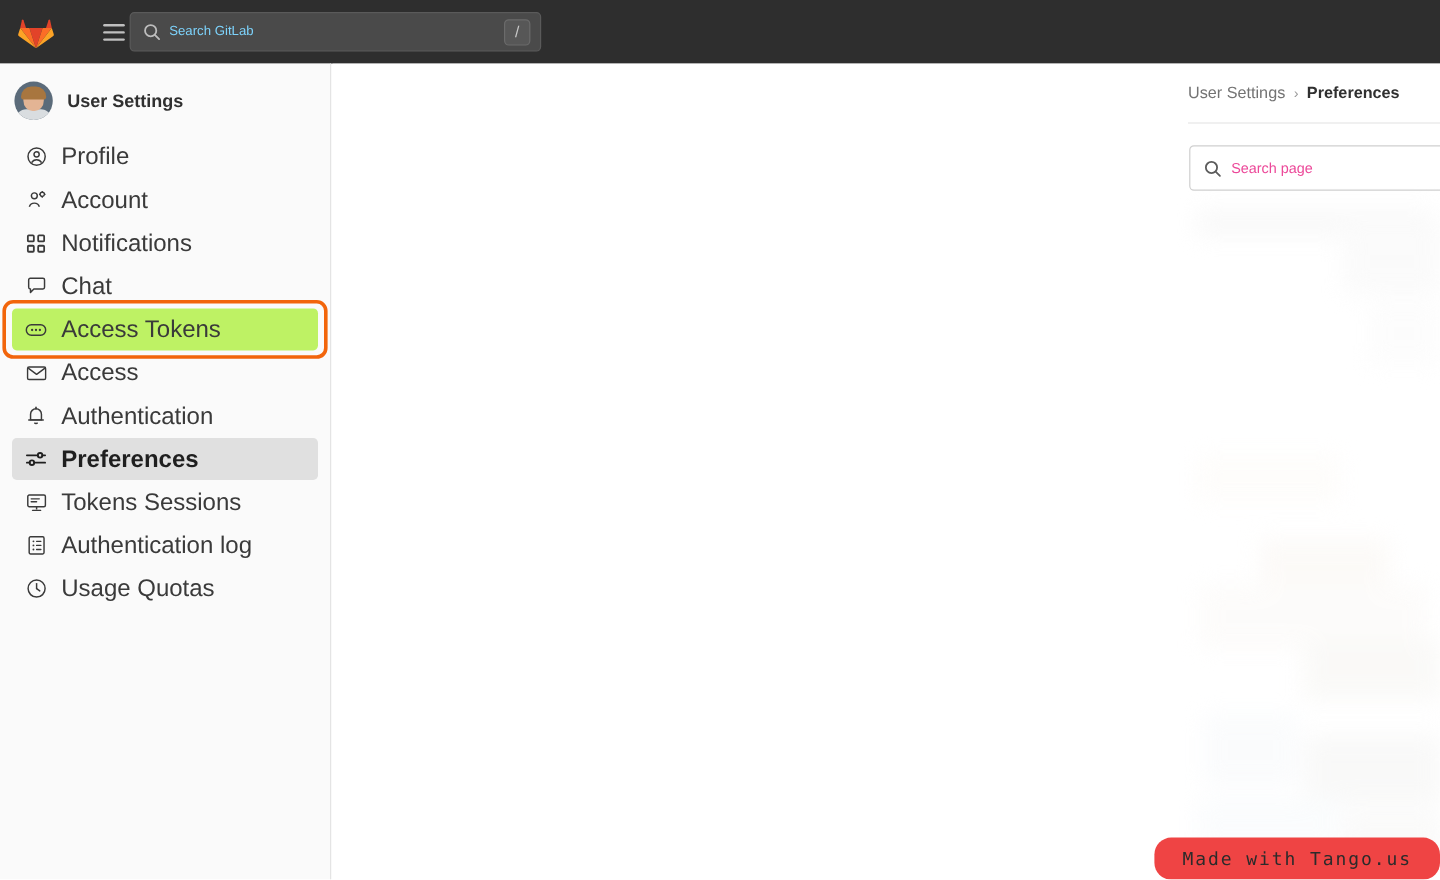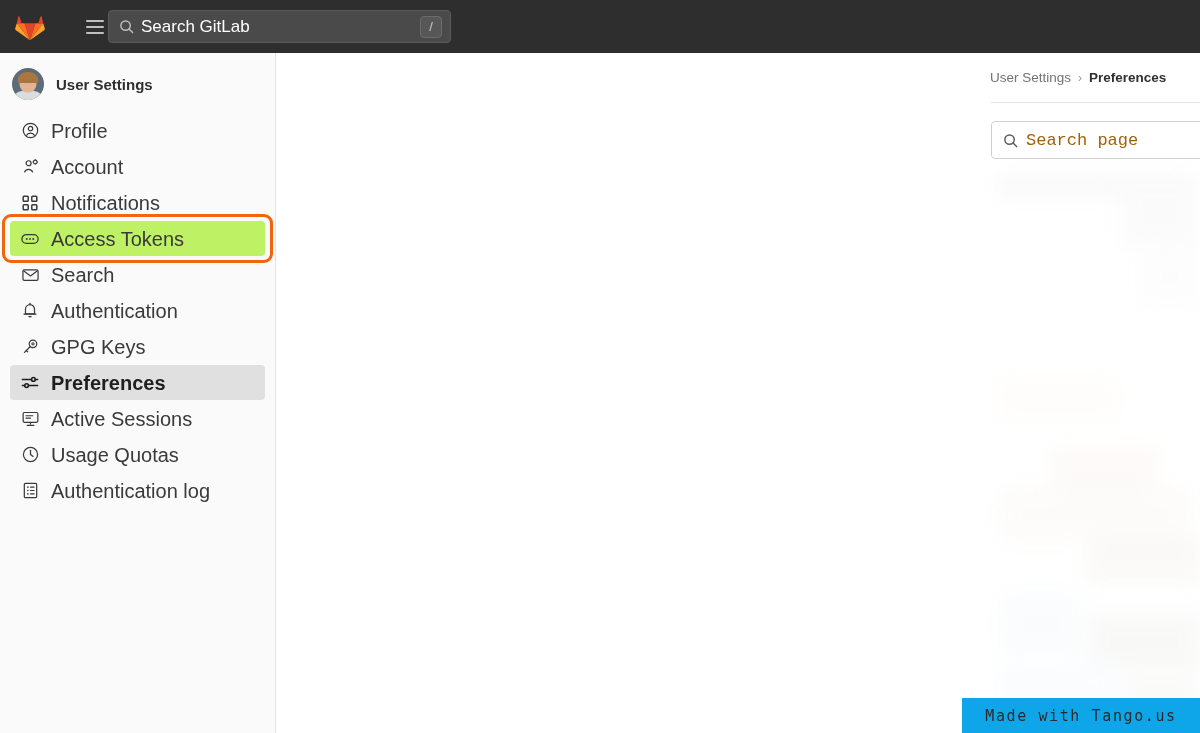--- a/index.html
+++ b/index.html
@@ -73,22 +73,22 @@
     cursor: text;
   }
   .search-gitlab .sg-icon {
     flex: 0 0 auto;
     display: flex;
     align-items: center;
     margin-right: 7px;
   }
   .search-gitlab .sg-text {
     flex: 1 1 auto;
-    color: #ffffff;
-    font-size: 17px;
+    color: #7dd3fc;
+    font-size: 11px;
     line-height: 1;
     white-space: nowrap;
   }
   .slash-key {
     flex: 0 0 auto;
     width: 22px;
     height: 22px;
     border: 1px solid #6b6b6b;
     border-radius: 4px;
     background: #575757;
@@ -270,25 +270,24 @@
     cursor: text;
   }
   .search-page .sp-icon {
     flex: 0 0 auto;
     display: flex;
     align-items: center;
     margin-right: 8px;
     color: #5c5c5c;
   }
   .search-page .sp-text {
-    color: #a16207;
-    font-size: 17px;
+    color: #ec4899;
+    font-size: 12px;
     line-height: 1;
     white-space: nowrap;
-    font-family: Liberation Mono, monospace;
   }
 
   
   .blurred-content {
     position: absolute;
     left: 0;
     top: 112px;
     width: 210px;
     height: 568px;
     filter: blur(9px);
@@ -300,24 +299,25 @@
     border-radius: 3px;
   }
 
   
   .watermark {
     position: absolute;
     left: 962px;
     top: 698px;
     width: 238px;
     height: 35px;
-    background: #0ea5e9;
+    background: #ef4444;
     display: flex;
     align-items: center;
     justify-content: center;
+    border-radius: 14px;
   }
   .watermark span {
     font-family: "DejaVu Sans Mono", monospace;
     font-size: 15px;
     letter-spacing: 1.6px;
     color: #2b2b2b;
     white-space: nowrap;
   }
 </style>
 </head>
@@ -401,67 +401,64 @@
           <svg width="16" height="16" viewBox="0 0 16 16" aria-hidden="true">
             <rect x="1.2" y="1.2" width="5" height="5" rx="0.8" fill="none" stroke="#3a3a3a" stroke-width="1.5"></rect>
             <rect x="9.8" y="1.2" width="5" height="5" rx="0.8" fill="none" stroke="#3a3a3a" stroke-width="1.5"></rect>
             <rect x="1.2" y="9.8" width="5" height="5" rx="0.8" fill="none" stroke="#3a3a3a" stroke-width="1.5"></rect>
             <rect x="9.8" y="9.8" width="5" height="5" rx="0.8" fill="none" stroke="#3a3a3a" stroke-width="1.5"></rect>
           </svg>
         </span>
         <span class="sb-label">Notifications</span>
       </div>
 
+      <div class="sb-item">
+        <span class="sb-icon">
+          <svg width="17" height="17" viewBox="0 0 18 18" aria-hidden="true">
+            <path d="M2 3.4 A1.4 1.4 0 0 1 3.4 2 H14.6 A1.4 1.4 0 0 1 16 3.4 V10 A1.4 1.4 0 0 1 14.6 11.4 H6.6 L3.6 14.6 V11.4 H3.4 A1.4 1.4 0 0 1 2 10 Z" fill="none" stroke="#3a3a3a" stroke-width="1.3" stroke-linejoin="round"></path>
+          </svg>
+        </span>
+        <span class="sb-label">Chat</span>
+      </div>
 
       <div class="sb-item highlighted">
         <span class="sb-icon">
           <svg width="18" height="14" viewBox="0 0 20 14" aria-hidden="true">
             <rect x="1" y="2.2" width="18" height="9.6" rx="4.8" fill="none" stroke="#3a3a3a" stroke-width="1.4"></rect>
             <circle cx="6.4" cy="7" r="1.05" fill="#3a3a3a"></circle>
             <circle cx="10" cy="7" r="1.05" fill="#3a3a3a"></circle>
             <circle cx="13.6" cy="7" r="1.05" fill="#3a3a3a"></circle>
           </svg>
         </span>
         <span class="sb-label">Access Tokens</span>
       </div>
 
       <div class="sb-item">
         <span class="sb-icon">
           <svg width="17" height="14" viewBox="0 0 18 14" aria-hidden="true">
             <rect x="1" y="1.6" width="16" height="11" rx="1.4" fill="none" stroke="#3a3a3a" stroke-width="1.3"></rect>
             <path d="M1.6 2.6 L9 8 L16.4 2.6" fill="none" stroke="#3a3a3a" stroke-width="1.3" stroke-linejoin="round"></path>
           </svg>
         </span>
-        <span class="sb-label">Search</span>
+        <span class="sb-label">Access</span>
       </div>
 
       <div class="sb-item">
         <span class="sb-icon">
           <svg width="16" height="17" viewBox="0 0 16 18" aria-hidden="true">
             <path d="M3.2 12.6 V7.6 A4.8 4.8 0 0 1 12.8 7.6 V12.6 H3.2 Z" fill="none" stroke="#3a3a3a" stroke-width="1.3" stroke-linejoin="round"></path>
             <line x1="1.6" y1="12.8" x2="14.4" y2="12.8" stroke="#3a3a3a" stroke-width="1.3" stroke-linecap="round"></line>
             <path d="M6.6 15 A1.6 1.6 0 0 0 9.4 15" fill="none" stroke="#3a3a3a" stroke-width="1.3"></path>
             <line x1="8" y1="1.4" x2="8" y2="2.9" stroke="#3a3a3a" stroke-width="1.3" stroke-linecap="round"></line>
           </svg>
         </span>
         <span class="sb-label">Authentication</span>
       </div>
 
 
-      <div class="sb-item">
-        <span class="sb-icon">
-          <svg width="17" height="17" viewBox="0 0 18 18" aria-hidden="true">
-            <circle cx="11.6" cy="6.2" r="4" fill="none" stroke="#3a3a3a" stroke-width="1.3"></circle>
-            <circle cx="11.6" cy="6.2" r="1.2" fill="none" stroke="#3a3a3a" stroke-width="1.1"></circle>
-            <line x1="8.8" y1="9" x2="2.6" y2="15.2" stroke="#3a3a3a" stroke-width="1.3" stroke-linecap="round"></line>
-            <line x1="4.6" y1="13.2" x2="6" y2="14.6" stroke="#3a3a3a" stroke-width="1.3" stroke-linecap="round"></line>
-          </svg>
-        </span>
-        <span class="sb-label">GPG Keys</span>
-      </div>
 
       <div class="sb-item active">
         <span class="sb-icon">
           <svg width="18" height="15" viewBox="0 0 18 15" aria-hidden="true">
             <line x1="1.4" y1="4.4" x2="10.6" y2="4.4" stroke="#1f1f1f" stroke-width="1.5" stroke-linecap="round"></line>
             <line x1="14.2" y1="4.4" x2="16.6" y2="4.4" stroke="#1f1f1f" stroke-width="1.5" stroke-linecap="round"></line>
             <circle cx="12.4" cy="4.4" r="1.9" fill="none" stroke="#1f1f1f" stroke-width="1.5"></circle>
             <line x1="7.4" y1="10.6" x2="16.6" y2="10.6" stroke="#1f1f1f" stroke-width="1.5" stroke-linecap="round"></line>
             <line x1="1.4" y1="10.6" x2="3.8" y2="10.6" stroke="#1f1f1f" stroke-width="1.5" stroke-linecap="round"></line>
             <circle cx="5.6" cy="10.6" r="1.9" fill="none" stroke="#1f1f1f" stroke-width="1.5"></circle>
@@ -473,47 +470,47 @@
       <div class="sb-item">
         <span class="sb-icon">
           <svg width="17" height="16" viewBox="0 0 18 17" aria-hidden="true">
             <rect x="1.2" y="1.6" width="15.6" height="10.4" rx="1.3" fill="none" stroke="#3a3a3a" stroke-width="1.3"></rect>
             <line x1="4.2" y1="5" x2="11.4" y2="5" stroke="#3a3a3a" stroke-width="1.2" stroke-linecap="round"></line>
             <line x1="4.2" y1="7.6" x2="9" y2="7.6" stroke="#3a3a3a" stroke-width="1.2" stroke-linecap="round"></line>
             <line x1="9" y1="12" x2="9" y2="14.4" stroke="#3a3a3a" stroke-width="1.3"></line>
             <line x1="5.4" y1="15.2" x2="12.6" y2="15.2" stroke="#3a3a3a" stroke-width="1.3" stroke-linecap="round"></line>
           </svg>
         </span>
-        <span class="sb-label">Active Sessions</span>
-      </div>
-
-      <div class="sb-item">
-        <span class="sb-icon">
-          <svg width="17" height="17" viewBox="0 0 18 18" aria-hidden="true">
-            <circle cx="9" cy="9" r="7.5" fill="none" stroke="#3a3a3a" stroke-width="1.3"></circle>
-            <line x1="9" y1="9" x2="9" y2="4.6" stroke="#3a3a3a" stroke-width="1.3" stroke-linecap="round"></line>
-            <line x1="9" y1="9" x2="11.8" y2="11" stroke="#3a3a3a" stroke-width="1.3" stroke-linecap="round"></line>
-          </svg>
-        </span>
-        <span class="sb-label">Usage Quotas</span>
+        <span class="sb-label">Tokens Sessions</span>
       </div>
 
       <div class="sb-item">
         <span class="sb-icon">
           <svg width="15" height="17" viewBox="0 0 16 18" aria-hidden="true">
             <rect x="1.4" y="1.4" width="13.2" height="15.2" rx="1.2" fill="none" stroke="#3a3a3a" stroke-width="1.3"></rect>
             <circle cx="5.2" cy="5.4" r="0.85" fill="#3a3a3a"></circle>
             <circle cx="5.2" cy="9" r="0.85" fill="#3a3a3a"></circle>
             <circle cx="5.2" cy="12.6" r="0.85" fill="#3a3a3a"></circle>
             <line x1="8" y1="5.4" x2="11.8" y2="5.4" stroke="#3a3a3a" stroke-width="1.2" stroke-linecap="round"></line>
             <line x1="8" y1="9" x2="11.8" y2="9" stroke="#3a3a3a" stroke-width="1.2" stroke-linecap="round"></line>
             <line x1="8" y1="12.6" x2="11.8" y2="12.6" stroke="#3a3a3a" stroke-width="1.2" stroke-linecap="round"></line>
           </svg>
         </span>
         <span class="sb-label">Authentication log</span>
+      </div>
+
+      <div class="sb-item">
+        <span class="sb-icon">
+          <svg width="17" height="17" viewBox="0 0 18 18" aria-hidden="true">
+            <circle cx="9" cy="9" r="7.5" fill="none" stroke="#3a3a3a" stroke-width="1.3"></circle>
+            <line x1="9" y1="9" x2="9" y2="4.6" stroke="#3a3a3a" stroke-width="1.3" stroke-linecap="round"></line>
+            <line x1="9" y1="9" x2="11.8" y2="11" stroke="#3a3a3a" stroke-width="1.3" stroke-linecap="round"></line>
+          </svg>
+        </span>
+        <span class="sb-label">Usage Quotas</span>
       </div>
 
     </div>
   </div>
 
   <div class="main">
 
     <div class="content-col">
 
       <div class="breadcrumb">

